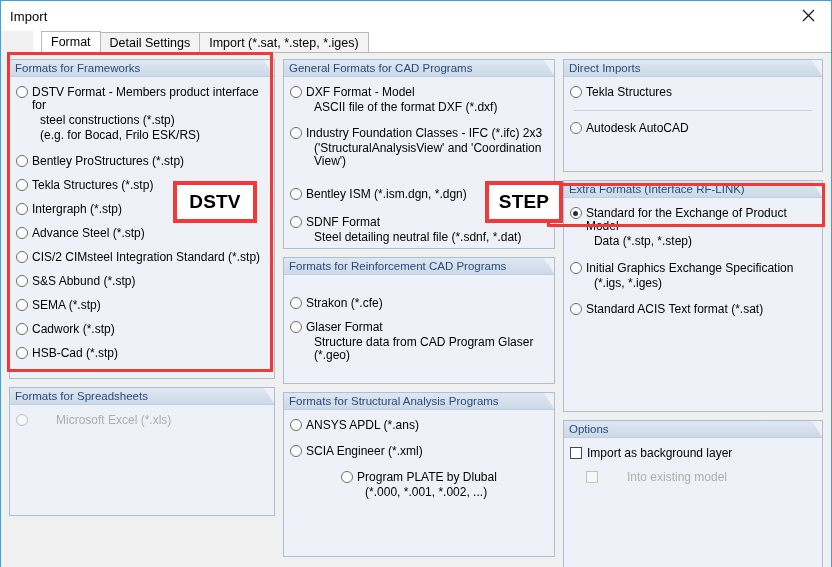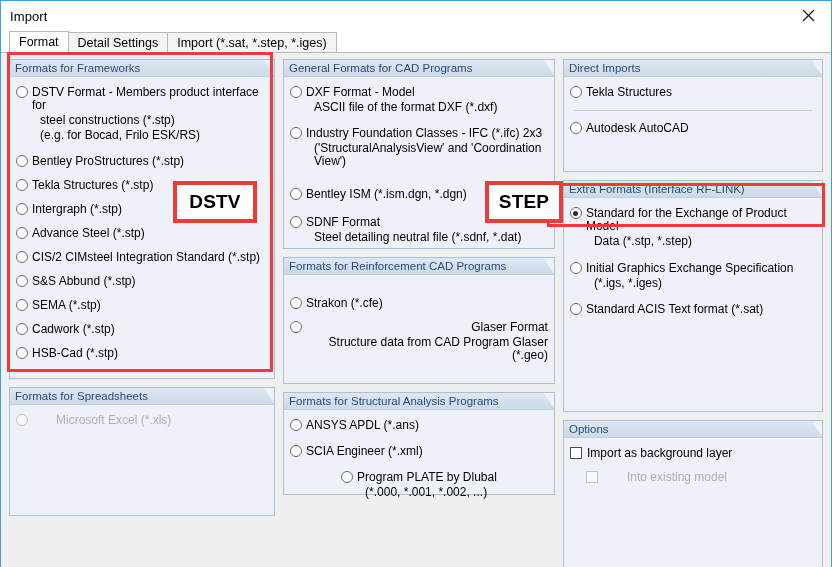--- a/index.html
+++ b/index.html
@@ -40,20 +40,21 @@
   }
   .close-btn svg { display:block; }
   
   .tabstrip {
     flex: 0 0 22px;
     height: 22px;
     background: #ffffff;
     padding-left: 8px;
     display: flex; align-items: flex-end;
     position: relative;
+    margin-left: 32px;
   }
   .tabstrip:after {
     content:""; position:absolute; left:0; right:0; bottom:0;
     height:1px; background:#b8b8b8;
   }
   .tab {
     height: 21px;
     padding: 0 9px;
     display: flex; align-items: center;
     font-size: 12.5px;
@@ -366,40 +367,40 @@
               <span class="radio"></span>
               <span class="lbl">
                 <span>SDNF Format</span>
                 <span class="l2">Steel detailing neutral file (*.sdnf, *.dat)</span>
               </span>
             </div>
 
           </div>
         </div>
 
-        <div class="group" style="height:127px;text-align:right;">
+        <div class="group" style="height:127px;">
           <div class="group-hd">
             <span>Formats for Reinforcement CAD Programs</span>
           </div>
           <div class="group-body">
             <div class="opt" style="margin-top:13px;">
               <span class="radio"></span>
               <span class="lbl">Strakon (*.cfe)</span>
             </div>
             <div class="opt">
               <span class="radio"></span>
               <span class="lbl">
                 <span>Glaser Format</span>
                 <span class="l2">Structure data from CAD Program Glaser (*.geo)</span>
               </span>
             </div>
           </div>
         </div>
 
-        <div class="group" style="height:103px;">
+        <div class="group" style="height:165px;">
           <div class="group-hd">
             <span>Formats for Structural Analysis Programs</span>
           </div>
           <div class="group-body">
             <div class="opt">
               <span class="radio"></span>
               <span class="lbl">ANSYS APDL (*.ans)</span>
             </div>
             <div class="opt" style="margin-top:13px;">
               <span class="radio"></span>

